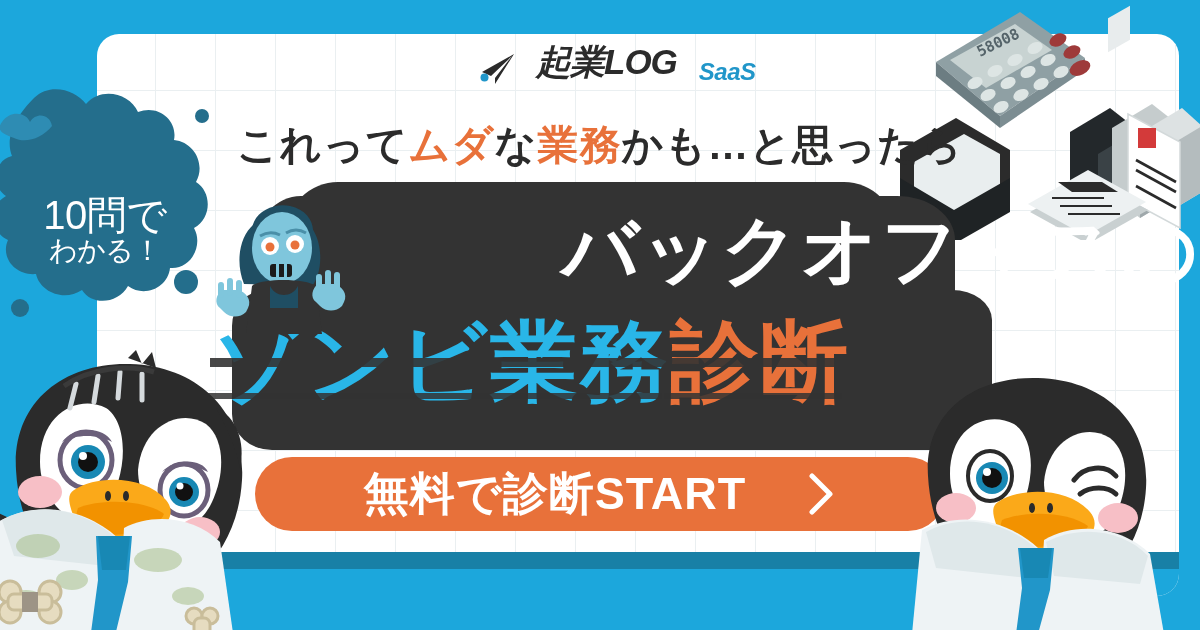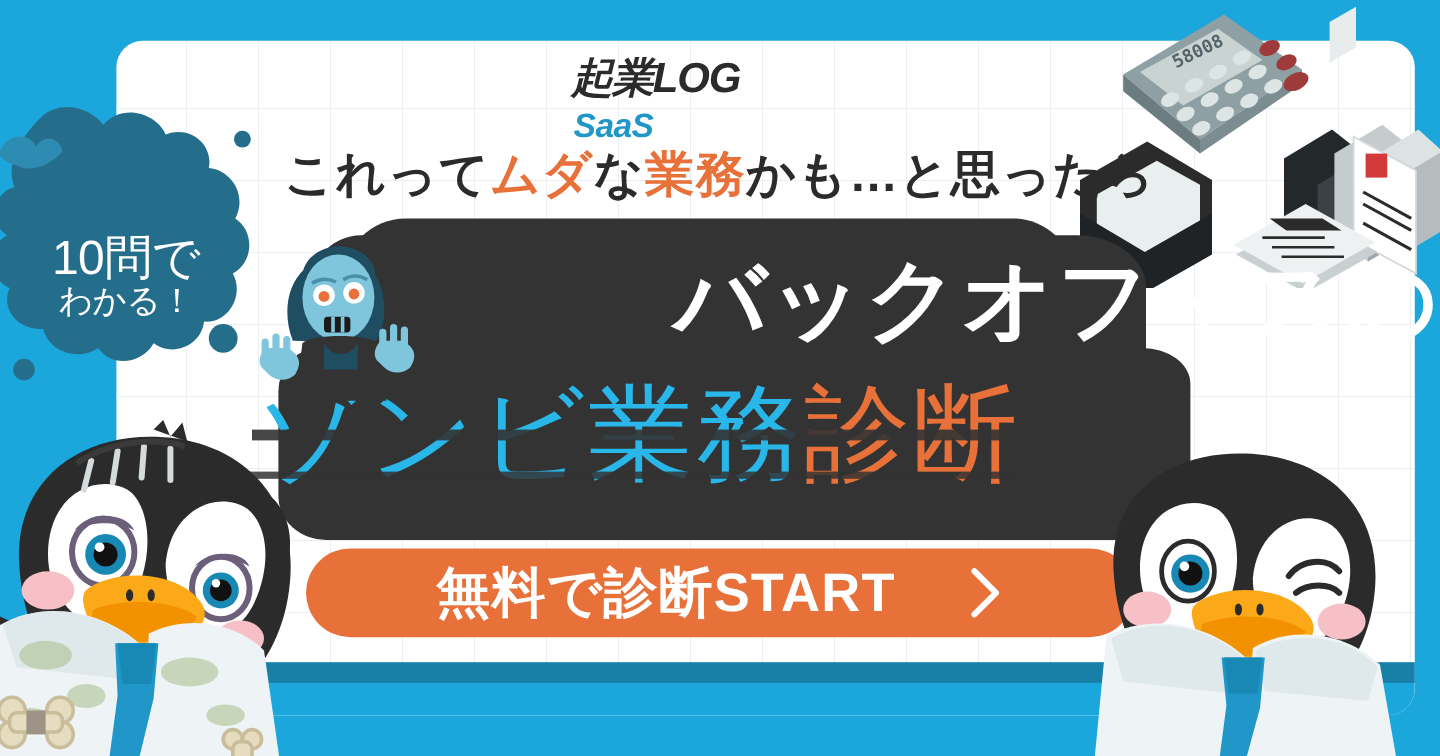--- a/index.html
+++ b/index.html
@@ -38,28 +38,28 @@
   .badge-text{
     position:absolute;left:30px;top:118px;width:170px;
     color:#ffffff;font-weight:normal;text-align:center;line-height:1.06;
     letter-spacing:-0.5px;
   }
   .badge-line1{font-size:40px;display:block;}
   .badge-line2{font-size:28px;display:block;}
 
   
   .logo{
-    position:absolute;left:476px;top:42px;height:44px;display:flex;align-items:flex-start;gap:0;flex-direction:column;
+    position:absolute;left:476px;top:42px;height:44px;display:flex;align-items:flex-end;gap:20px;
   }
   .logo-mark{width:40px;height:34px;display:block;}
   .logo-main{
     font-size:35px;font-weight:bold;color:#2b2b2b;font-style:italic;letter-spacing:-1px;
   }
   .logo-saas{
-    font-size:28px;font-weight:bold;color:#2196c9;font-style:italic;letter-spacing:-0.5px;
+    font-size:24px;font-weight:bold;color:#2196c9;font-style:italic;letter-spacing:-0.5px;
     margin-left:2px;
   }
 
   
   .tagline{
     position:absolute;left:0;top:118px;width:1200px;text-align:center;
     font-size:41px;font-weight:bold;color:#2b2b2b;letter-spacing:1px;white-space:nowrap;
   }
   .tagline .hl{color:#E8713A;}
 
@@ -78,21 +78,21 @@
   }
 
   
   .headline1{
     position:absolute;left:0;top:200px;width:1200px;text-align:right;
     font-size:76px;font-weight:bold;color:#ffffff;letter-spacing:2px;white-space:nowrap;
     z-index:6;
   }
   .headline2{
     position:absolute;left:0;top:303px;width:1064px;text-align:center;
-    font-size:88px;font-weight:normal;letter-spacing:2px;white-space:nowrap;z-index:6;
+    font-size:88px;font-weight:bold;letter-spacing:2px;white-space:nowrap;z-index:6;
   }
   .h2-zombie{color:#29B6E8;}
   .h2-diag{color:#E8713A;}
   .glitch{position:relative;display:inline-block;}
   .glitch:after{
     content:"";position:absolute;left:-4px;right:-4px;top:46%;height:9px;
     background:#333333;opacity:.9;
   }
   .glitch:before{
     content:"";position:absolute;left:-6px;right:8px;top:76%;height:6px;

